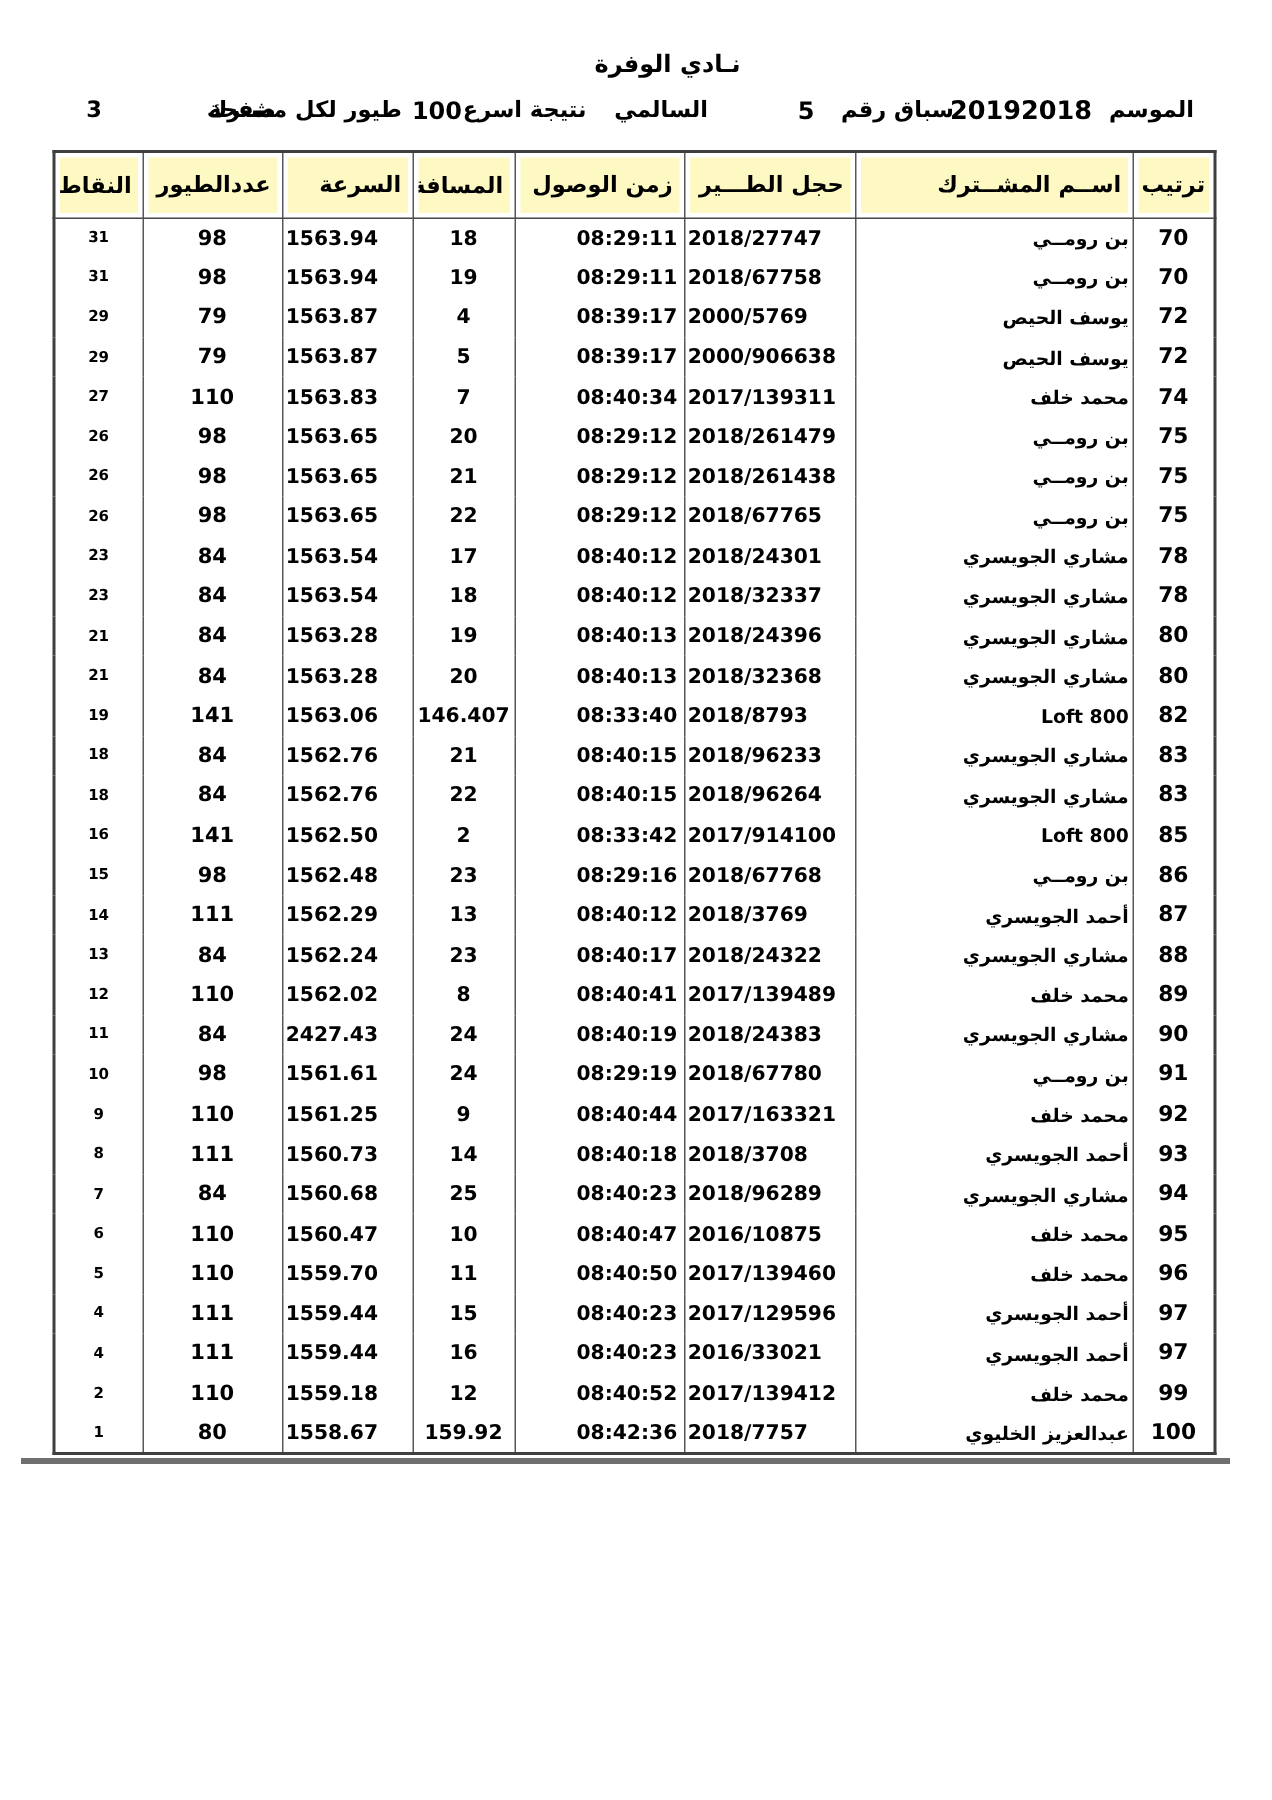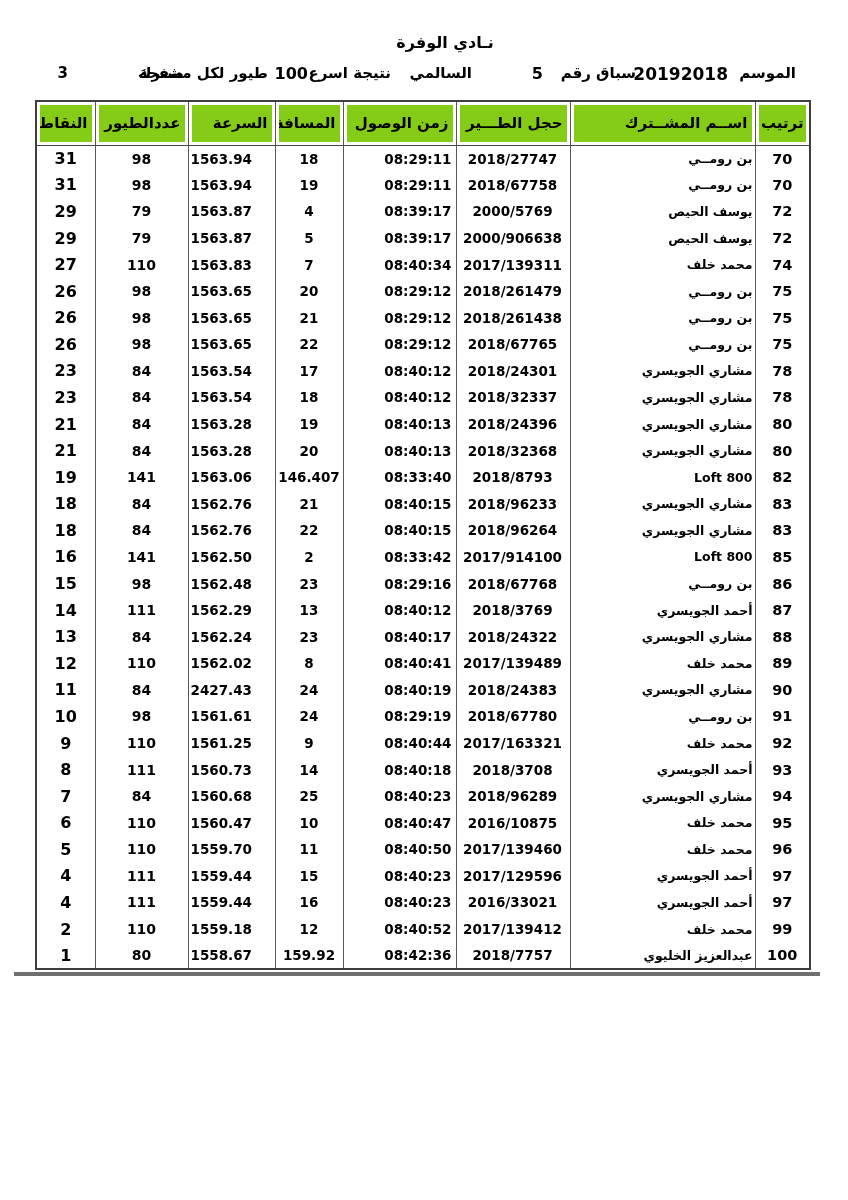--- a/index.html
+++ b/index.html
@@ -65,21 +65,21 @@
     border: 1px solid #585858;
     border-bottom: 1.5px solid #474747;
     padding: 3px;
     height: 44px;
     background: #ffffff;
     font-size: 15px;
     font-weight: bold;
     vertical-align: middle;
   }
   thead th .hfill {
-    background: #84cc16;
+    background: #fef9c3;
     height: 100%;
     line-height: 36px;
     text-align: right;
     padding-left: 2px;
     padding-right: 4px;
     white-space: nowrap;
     overflow: hidden;
   }
   thead th.h-rank .hfill { padding-right: 2px; text-align: center; }
 
@@ -90,26 +90,26 @@
     height: 26.58px;
     padding: 0 2px;
     font-weight: bold;
     font-size: 14px;
     vertical-align: middle;
     white-space: nowrap;
     overflow: hidden;
   }
   td.rank   { text-align: center; font-size: 14.5px; }
   td.name   { text-align: right; padding-left: 6px; font-size: 12.5px; margin-left: 32px; }
-  td.ring   { text-align: center; direction: ltr; font-size: 13.5px; padding-right: 3px; }
+  td.ring   { text-align: left; direction: ltr; font-size: 13.5px; padding-right: 3px; }
   td.time   { text-align: right; direction: ltr; font-size: 13.5px; padding-right: 4px; }
   td.dist   { text-align: center; direction: ltr; font-size: 13.5px; }
   td.speed  { direction: ltr; font-size: 13.5px; padding-right: 2px; }
   td.birds  { text-align: center; font-size: 14px; }
-  td.points { text-align: center; font-size: 16px; }
+  td.points { text-align: center; font-size: 10px; }
 
   .bottom-rule {
     position: absolute;
     top: 972px; right: 28px;
     width: 806px; height: 4px;
     background: #6f6f6f;
   }
 </style>
 </head>
 <body>

